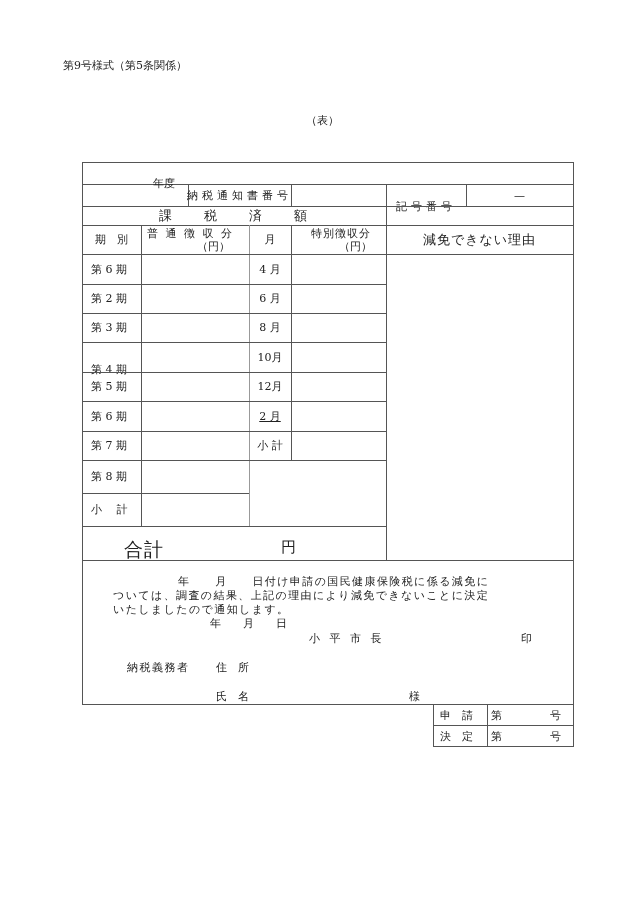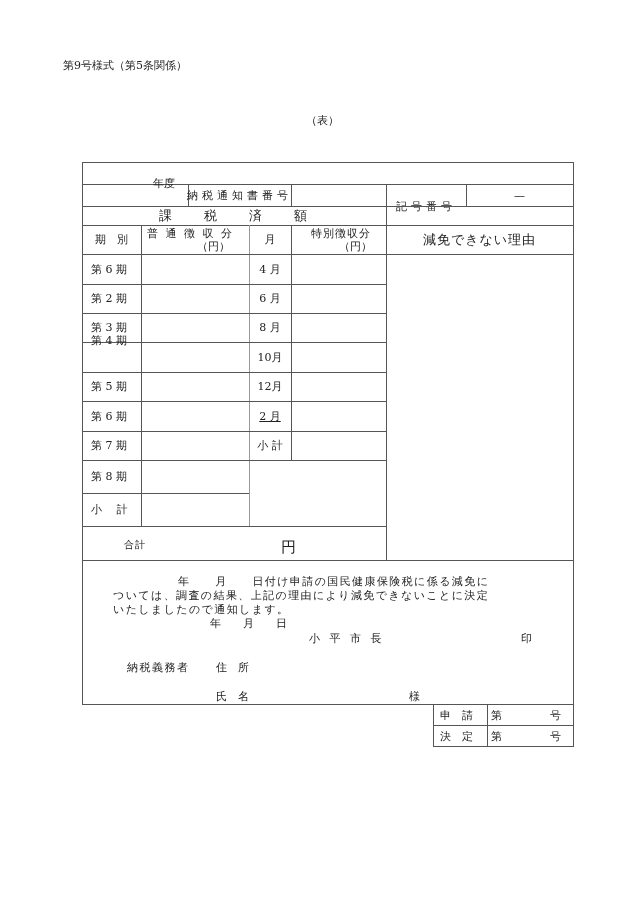--- a/index.html
+++ b/index.html
@@ -70,21 +70,21 @@
   <div class="cell" style="left:249px;top:284px;width:42px;height:29px;">6 月</div>
   <div class="cell" style="left:291px;top:284px;width:95px;height:29px;"></div>
   <div class="hl" style="left:82px;top:313px;width:304px;"></div>
 
   <div class="cell left" style="left:82px;top:313px;width:59px;height:29px;">第 3 期</div>
   <div class="cell" style="left:141px;top:313px;width:108px;height:29px;"></div>
   <div class="cell" style="left:249px;top:313px;width:42px;height:29px;">8 月</div>
   <div class="cell" style="left:291px;top:313px;width:95px;height:29px;"></div>
   <div class="hl" style="left:82px;top:342px;width:304px;"></div>
 
-  <div class="cell left" style="left:82px;top:325px;width:59px;height:30px;">第 4 期</div>
+  <div class="cell left" style="left:82px;top:354px;width:59px;height:30px;">第 4 期</div>
   <div class="cell" style="left:141px;top:342px;width:108px;height:30px;"></div>
   <div class="cell" style="left:249px;top:342px;width:42px;height:30px;">10月</div>
   <div class="cell" style="left:291px;top:342px;width:95px;height:30px;"></div>
   <div class="hl" style="left:82px;top:372px;width:304px;"></div>
 
   <div class="cell left" style="left:82px;top:372px;width:59px;height:29px;">第 5 期</div>
   <div class="cell" style="left:141px;top:372px;width:108px;height:29px;"></div>
   <div class="cell" style="left:249px;top:372px;width:42px;height:29px;">12月</div>
   <div class="cell" style="left:291px;top:372px;width:95px;height:29px;"></div>
   <div class="hl" style="left:82px;top:401px;width:304px;"></div>
@@ -102,21 +102,21 @@
   <div class="hl" style="left:82px;top:460px;width:304px;"></div>
 
   <div class="cell left" style="left:82px;top:460px;width:59px;height:33px;">第 8 期</div>
   <div class="cell" style="left:141px;top:460px;width:108px;height:33px;"></div>
   <div class="hl" style="left:82px;top:493px;width:167px;"></div>
 
   <div class="cell left" style="left:82px;top:493px;width:59px;height:33px;">小　 計</div>
   <div class="cell" style="left:141px;top:493px;width:108px;height:33px;"></div>
   <div class="hl" style="left:82px;top:526px;width:304px;"></div>
 
-  <div class="t" style="left:124px;top:540px;font-size:10px;font-family:'DejaVu Sans','Liberation Sans',sans-serif;letter-spacing:1px;">合計</div>
+  <div class="t" style="left:124px;top:540px;font-size:19px;font-family:'DejaVu Sans','Liberation Sans',sans-serif;letter-spacing:1px;">合計</div>
   <div class="abs" style="left:165px;top:530px;width:110px;height:28px;"></div>
   <div class="t" style="left:281px;top:540px;font-size:15px;font-family:'DejaVu Sans','Liberation Sans',sans-serif;">円</div>
 
   <div class="abs" style="left:387px;top:255px;width:186px;height:304px;"></div>
   <div class="hl" style="left:82px;top:560px;width:492px;"></div>
 
   <div class="t" style="left:178px;top:576px;letter-spacing:1.4px;">年　　月　　日付け申請の国民健康保険税に係る減免に</div>
   <div class="t" style="left:113px;top:590px;letter-spacing:1.4px;">ついては、調査の結果、上記の理由により減免できないことに決定</div>
   <div class="t" style="left:113px;top:604px;letter-spacing:1.4px;">いたしましたので通知します。</div>
   <div class="t" style="left:190px;top:618px;margin-left:20px;">年　　月　　日</div>

